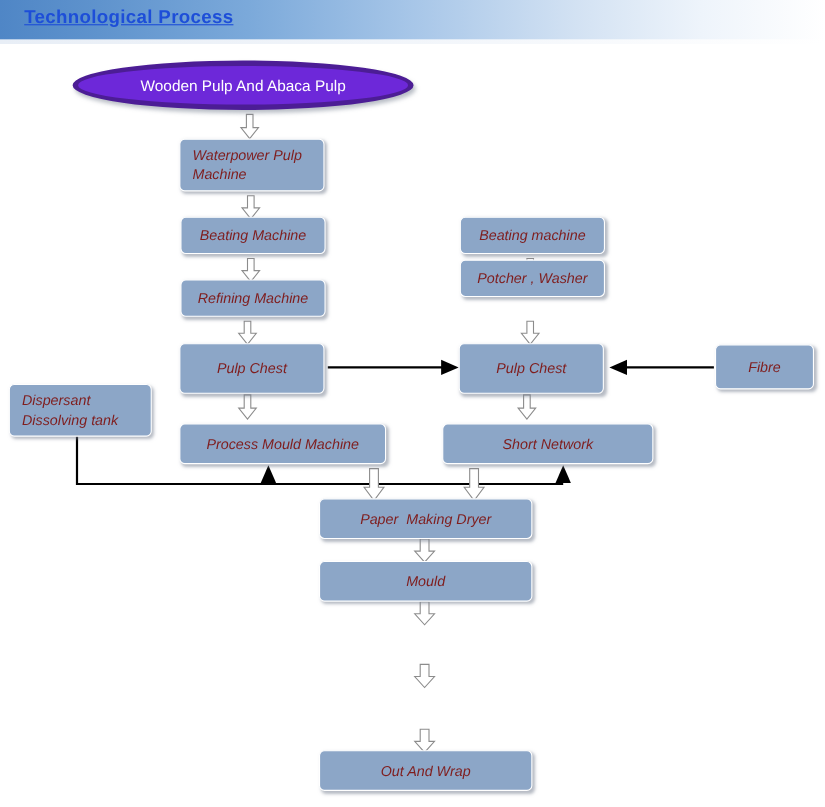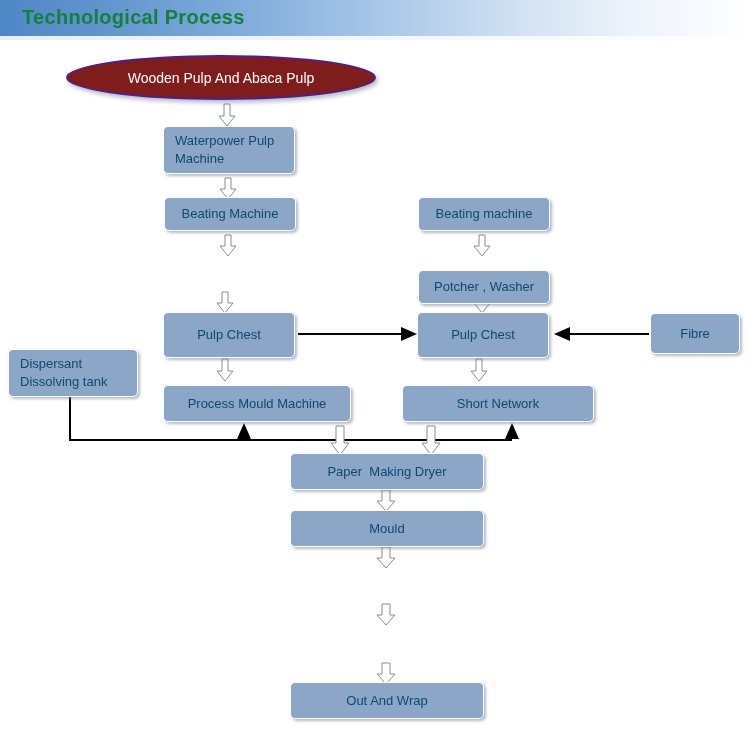--- a/index.html
+++ b/index.html
@@ -32,58 +32,60 @@
   }
   #header-underline {
     position: absolute;
     left: 0; top: 36px;
     width: 750px; height: 4px;
     background: linear-gradient(to right, #e8eef6 0%, #f4f7fb 60%, #ffffff 100%);
   }
   #header-title {
     position: absolute;
     left: 22px; top: 6px;
-    font-size: 20px;
+    font-size: 17px;
     font-weight: bold;
-    color: #15803d;
+    color: #1d4ed8;
     letter-spacing: .3px;
     white-space: nowrap;
+    text-decoration: underline;
   }
 
   
   .node {
     position: absolute;
     box-sizing: border-box;
     background: #8ca6c7;
     border: 1px solid #ffffff;
     border-radius: 5px;
     box-shadow: 2px 2px 3px rgba(120,130,145,0.55);
-    color: #0c4a6e;
+    color: #7f1d1d;
     font-size: 13px;
     display: flex;
     align-items: center;
     justify-content: center;
     text-align: center;
     line-height: 1.35;
     white-space: pre-wrap;
+    font-style: italic;
   }
   .node.left-align {
     justify-content: flex-start;
     text-align: left;
     padding-left: 11px;
   }
 
   
   #start-ellipse {
     position: absolute;
     left: 66px; top: 55px;
     width: 310px; height: 45px;
     box-sizing: border-box;
-    background: #7f1d1d;
-    border: 2px solid #4c1d95;
+    background: #6d28d9;
+    border: 5px solid #4c1d95;
     border-radius: 50% / 50%;
     box-shadow: 2px 3px 4px rgba(125,135,150,0.55);
     color: #ffffff;
     font-size: 14px;
     display: flex;
     align-items: center;
     justify-content: center;
     text-align: center;
   }
 
@@ -191,28 +193,29 @@
     </g>
   </svg>
 
   <div id="start-ellipse">Wooden Pulp And Abaca Pulp</div>
 
   <div class="node left-align" style="left:163px; top:126px; width:132px; height:48px;">Waterpower Pulp
 Machine</div>
 
   <div class="node" style="left:164px; top:197px; width:132px; height:34px;">Beating Machine</div>
 
+  <div class="node" style="left:164px; top:254px; width:132px; height:34px;">Refining Machine</div>
 
   <div class="node" style="left:163px; top:312px; width:132px; height:46px;">Pulp Chest</div>
 
   <div class="node" style="left:163px; top:385px; width:188px; height:37px;">Process Mould Machine</div>
 
   <div class="node" style="left:418px; top:197px; width:132px; height:34px;">Beating machine</div>
 
-  <div class="node" style="left:418px; top:270px; width:132px; height:34px;">Potcher , Washer</div>
+  <div class="node" style="left:418px; top:236px; width:132px; height:34px;">Potcher , Washer</div>
 
   <div class="node" style="left:417px; top:312px; width:132px; height:46px;">Pulp Chest</div>
 
   <div class="node" style="left:402px; top:385px; width:192px; height:37px;">Short Network</div>
 
   <div class="node left-align" style="left:8px; top:310px; width:130px; height:48px;margin-top:39px;">Dispersant
 Dissolving tank</div>
 
   <div class="node" style="left:650px; top:313px; width:90px; height:41px;">Fibre</div>
 

